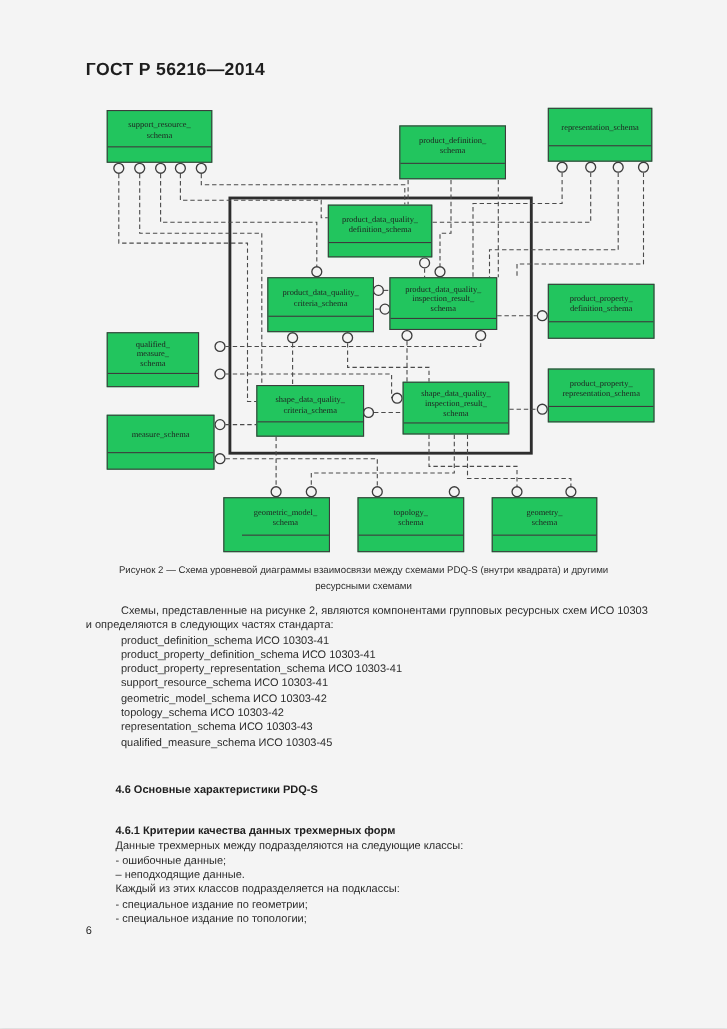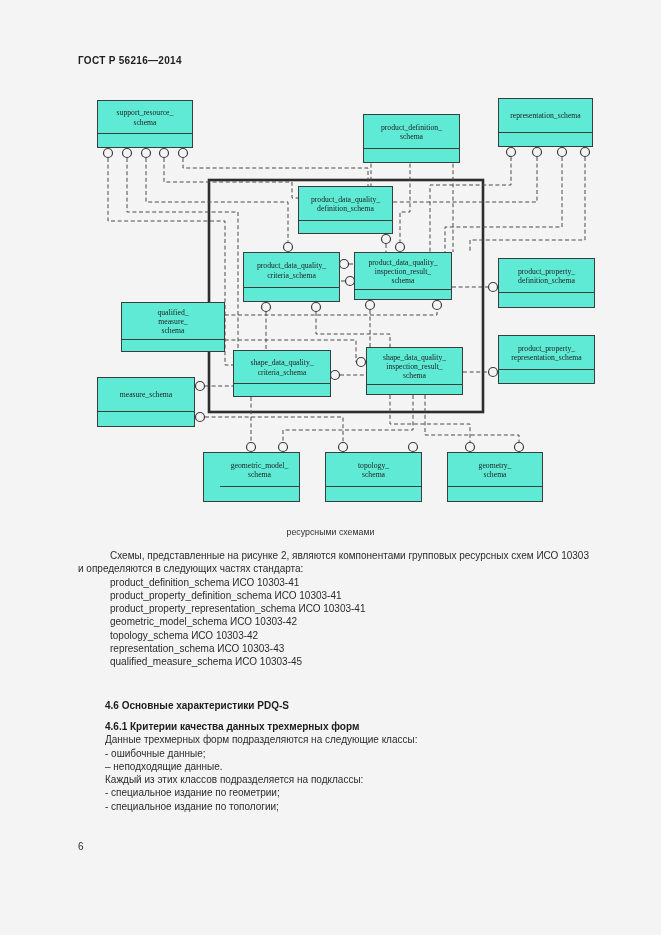--- a/index.html
+++ b/index.html
@@ -1,45 +1,45 @@
 <!DOCTYPE html>
 <html><head>
 <meta charset="utf-8">
 <style>
   html,body{margin:0;padding:0;background:#e9e9e9;}
   .page{
     position:relative;width:661px;height:935px;background:#f4f4f4;
     color:#262626;font-family:"Liberation Sans",sans-serif;overflow:hidden;
     margin:0 auto;box-shadow:0 0 4px rgba(0,0,0,.25);
   }
-  .doc-header{position:absolute;left:78px;top:55px;font-size:10px;font-weight:bold;letter-spacing:.3px;color:#1e1e1e;}
+  .doc-header{position:absolute;left:78px;top:55px;font-size:16px;font-weight:bold;letter-spacing:.3px;color:#1e1e1e;}
   
   #figure-layer{position:absolute;left:0;top:0;width:661px;height:520px;}
   #figure-svg{position:absolute;left:0;top:0;}
   .pdqs-square{fill:none;stroke:#2d2d2d;stroke-width:2.6px;}
   .conn{fill:none;stroke:#4a4a4a;stroke-width:1px;stroke-dasharray:4 2.6;}
   .port{fill:#f4f4f4;stroke:#3c3c3c;stroke-width:1.2px;}
   .schema-box{
-    position:absolute;background:#5eead4;border:1.4px solid #3c3c3c;
+    position:absolute;background:#22c55e;border:1.4px solid #3c3c3c;
     box-sizing:border-box;display:flex;flex-direction:column;
   }
   .schema-box .lbl{
     flex:1;display:flex;align-items:center;justify-content:center;text-align:center;
     font-family:"Liberation Serif",serif;font-size:7.7px;line-height:9.3px;
     white-space:pre-line;color:#1f1f1f;padding:1px 1px 0 1px;
   }
   .schema-box .strip{border-top:1.3px solid #3c3c3c;}
   .fig-caption{position:absolute;left:0;width:661px;text-align:center;font-size:8.8px;color:#303030;}
   
   .textblock{position:absolute;left:78px;top:549px;width:528px;font-size:10px;line-height:13.3px;color:#2b2b2b;}
   .indent1{padding-left:32px;}
   .indent2{padding-left:27px;}
   .h-bold{font-weight:bold;color:#1d1d1d;}
   .mt15{margin-top:30px;}
-  .mt8{margin-top:8px;}
+  .mt8{margin-top:24px;}
   .page-number{position:absolute;left:78px;top:841px;font-size:10px;color:#2b2b2b;}
 </style>
 </head>
 <body>
 
 <div class="page">
 
   <div class="doc-header">ГОСТ Р 56216—2014</div>
 
   <div id="figure-layer">
@@ -154,21 +154,21 @@
       <div class="schema-box" style="left: 498px; top: 258px; width: 97px; height: 50px;">
         <div class="lbl">product_property_
 definition_schema</div>
         <div class="strip" style="height: 14px;"></div>
       </div>
       <div class="schema-box" style="left: 498px; top: 335px; width: 97px; height: 49px;">
         <div class="lbl">product_property_
 representation_schema</div>
         <div class="strip" style="height: 13px;"></div>
       </div>
-      <div class="schema-box" style="left: 97px; top: 302px; width: 104px; height: 50px; margin-left: 24px;">
+      <div class="schema-box" style="left: 97px; top: 302px; width: 84px; height: 50px;">
         <div class="lbl">qualified_
 measure_
 schema</div>
         <div class="strip" style="height: 11px;"></div>
       </div>
       <div class="schema-box" style="left: 97px; top: 377px; width: 98px; height: 50px;">
         <div class="lbl">measure_schema</div>
         <div class="strip" style="height: 14px;"></div>
       </div>
       <div class="schema-box" style="left: 203px; top: 452px; width: 97px; height: 50px; padding-left: 16px;">
@@ -181,37 +181,39 @@
 schema</div>
         <div class="strip" style="height: 14px;"></div>
       </div>
       <div class="schema-box" style="left: 447px; top: 452px; width: 96px; height: 50px;">
         <div class="lbl">geometry_
 schema</div>
         <div class="strip" style="height: 14px;"></div>
       </div>
     </div>
 
+  <div class="fig-caption" style="top:513px">Рисунок 2 — Схема уровневой диаграммы взаимосвязи между схемами PDQ-S (внутри квадрата) и другими</div>
   <div class="fig-caption" style="top:527px">ресурсными схемами</div>
 
   <div class="textblock">
     <div class="indent1">Схемы, представленные на рисунке 2, являются компонентами групповых ресурсных схем ИСО 10303</div>
     <div>и определяются в следующих частях стандарта:</div>
     <div class="indent1">
         <div>product_definition_schema ИСО 10303-41</div>
         <div>product_property_definition_schema ИСО 10303-41</div>
         <div>product_property_representation_schema ИСО 10303-41</div>
+        <div>support_resource_schema ИСО 10303-41</div>
         <div>geometric_model_schema ИСО 10303-42</div>
         <div>topology_schema ИСО 10303-42</div>
         <div>representation_schema ИСО 10303-43</div>
         <div>qualified_measure_schema ИСО 10303-45</div>
       </div>
     <div class="h-bold mt15 indent2">4.6 Основные характеристики PDQ-S</div>
     <div class="h-bold mt8 indent2">4.6.1 Критерии качества данных трехмерных форм</div>
-    <div class="indent2">Данные трехмерных форм подразделяются на следующие классы:</div>
+    <div class="indent2">Данные трехмерных между подразделяются на следующие классы:</div>
     <div class="indent2">
         <div>-  ошибочные данные;</div>
         <div>–  неподходящие данные.</div>
       </div>
     <div class="indent2">Каждый из этих классов подразделяется на подклассы:</div>
     <div class="indent2">
         <div>-  специальное издание по геометрии;</div>
         <div>-  специальное издание по топологии;</div>
       </div>
   </div>

